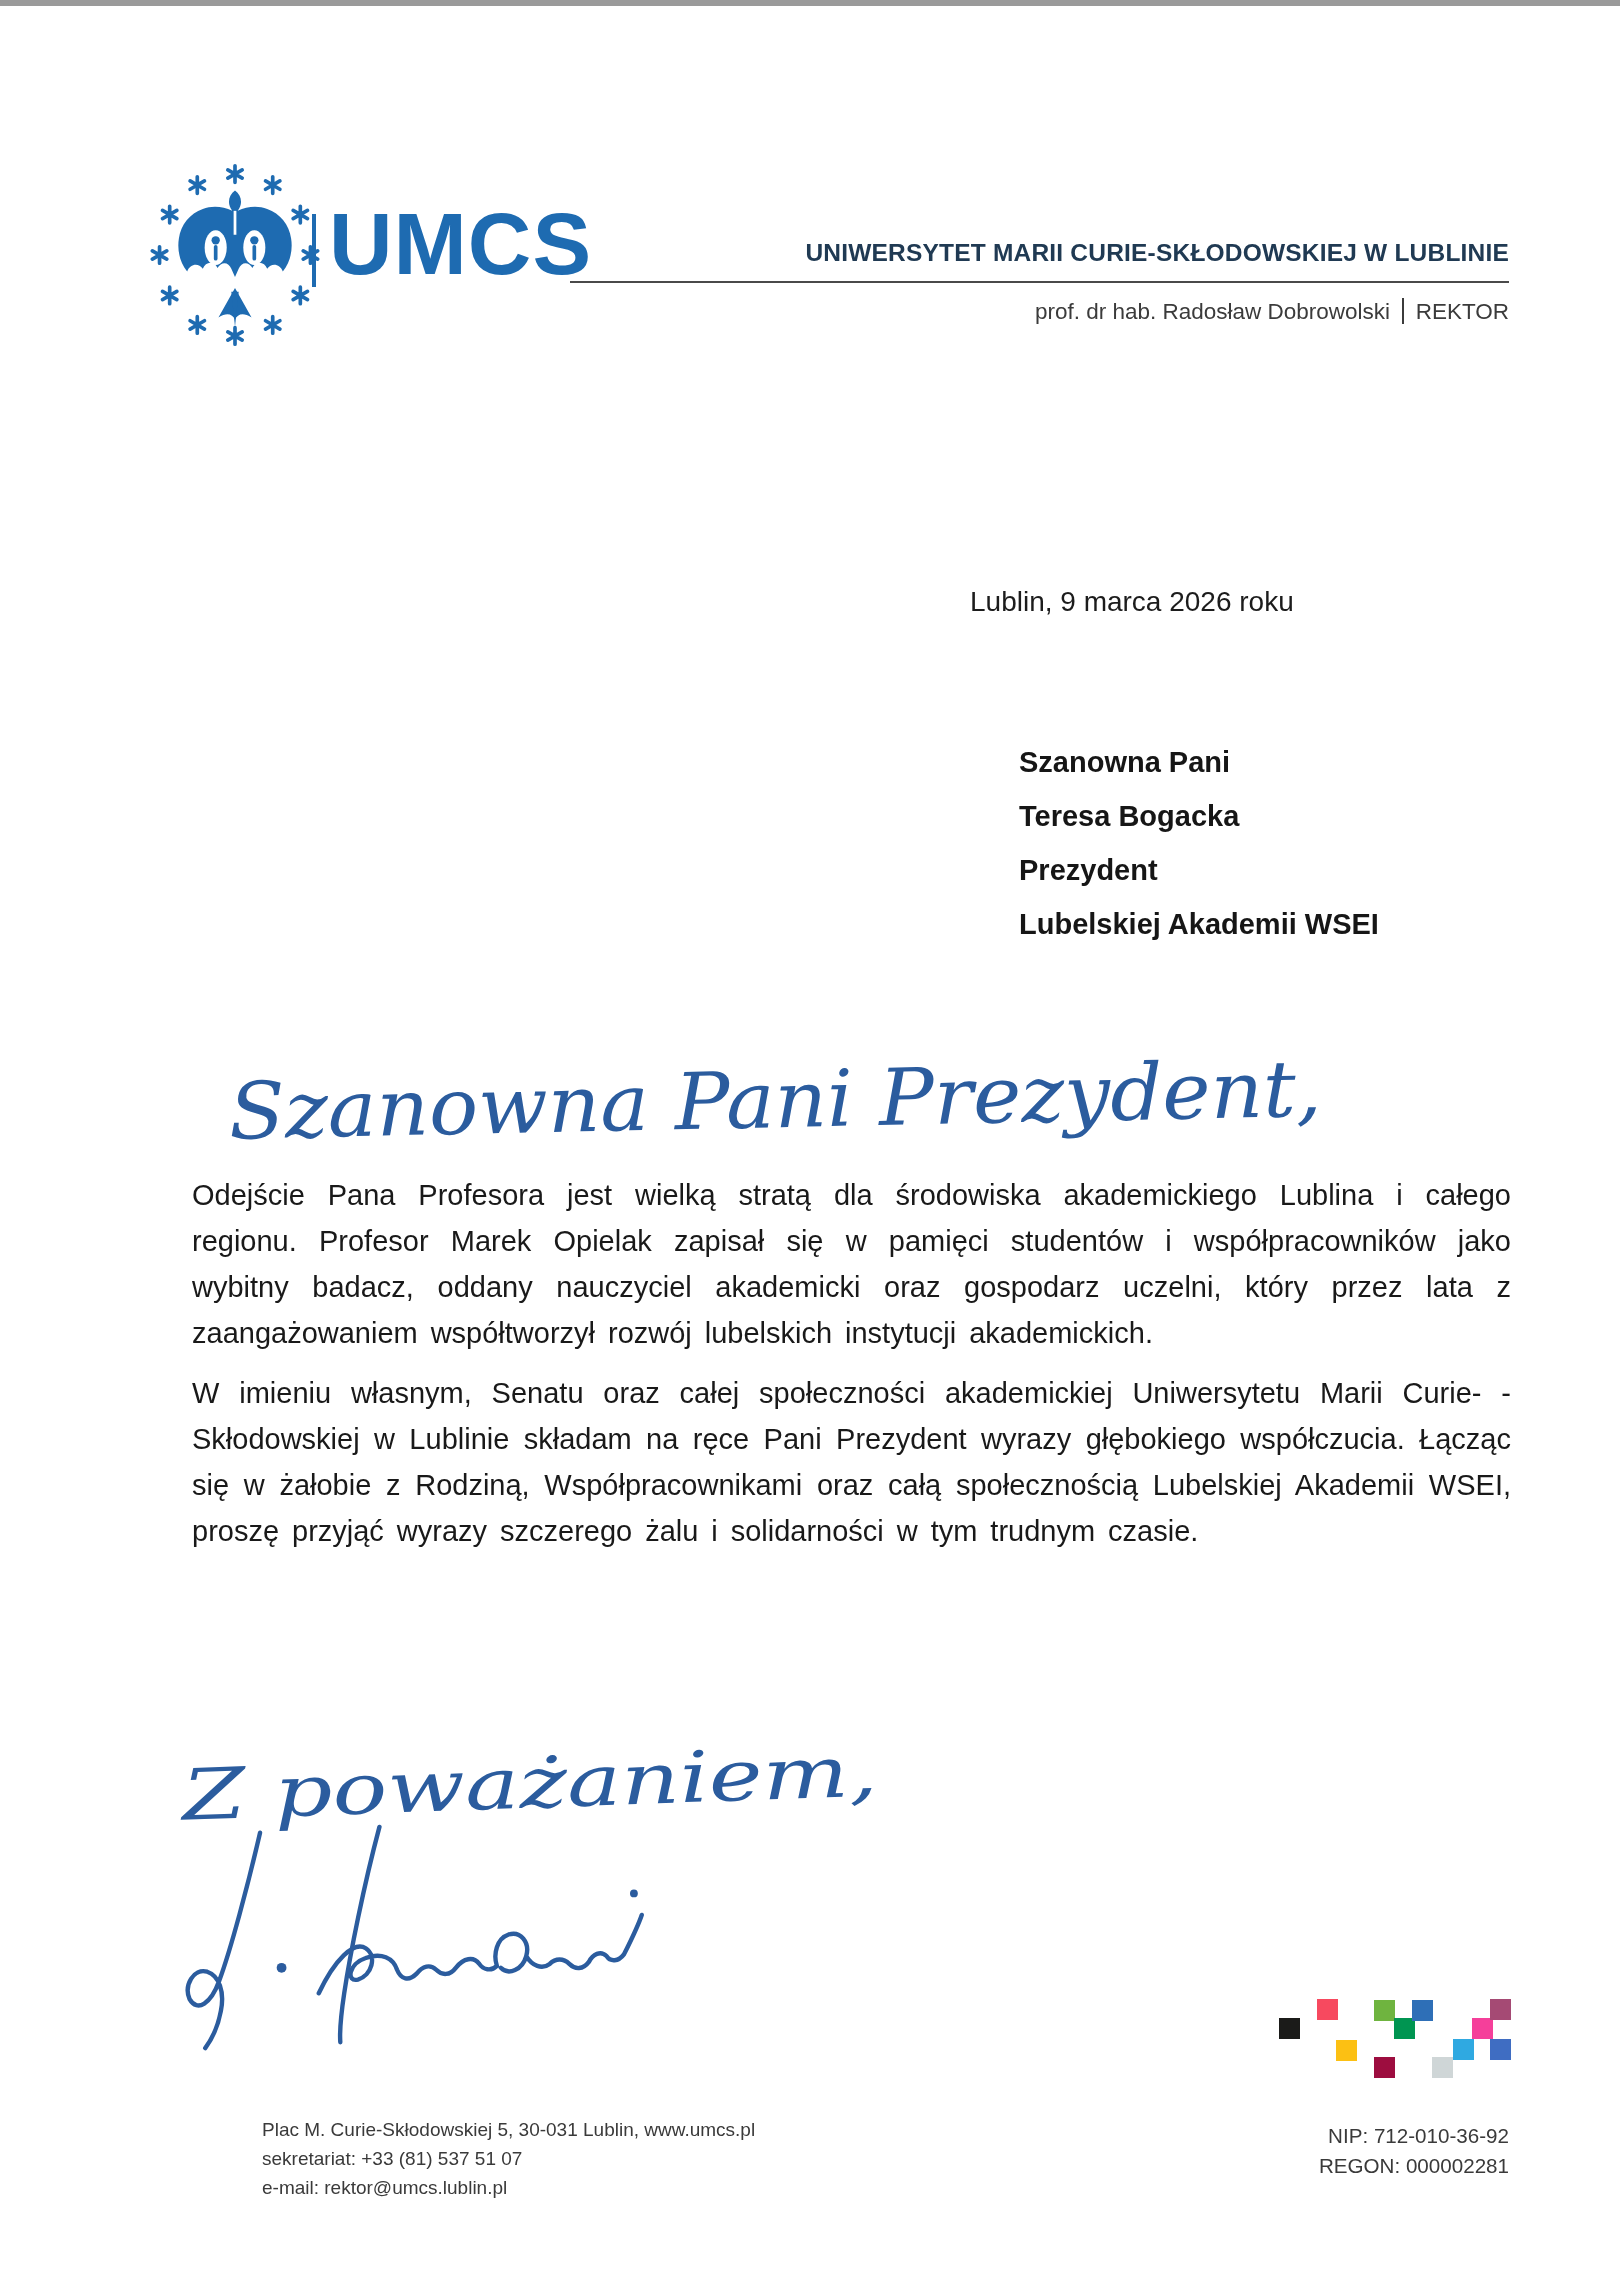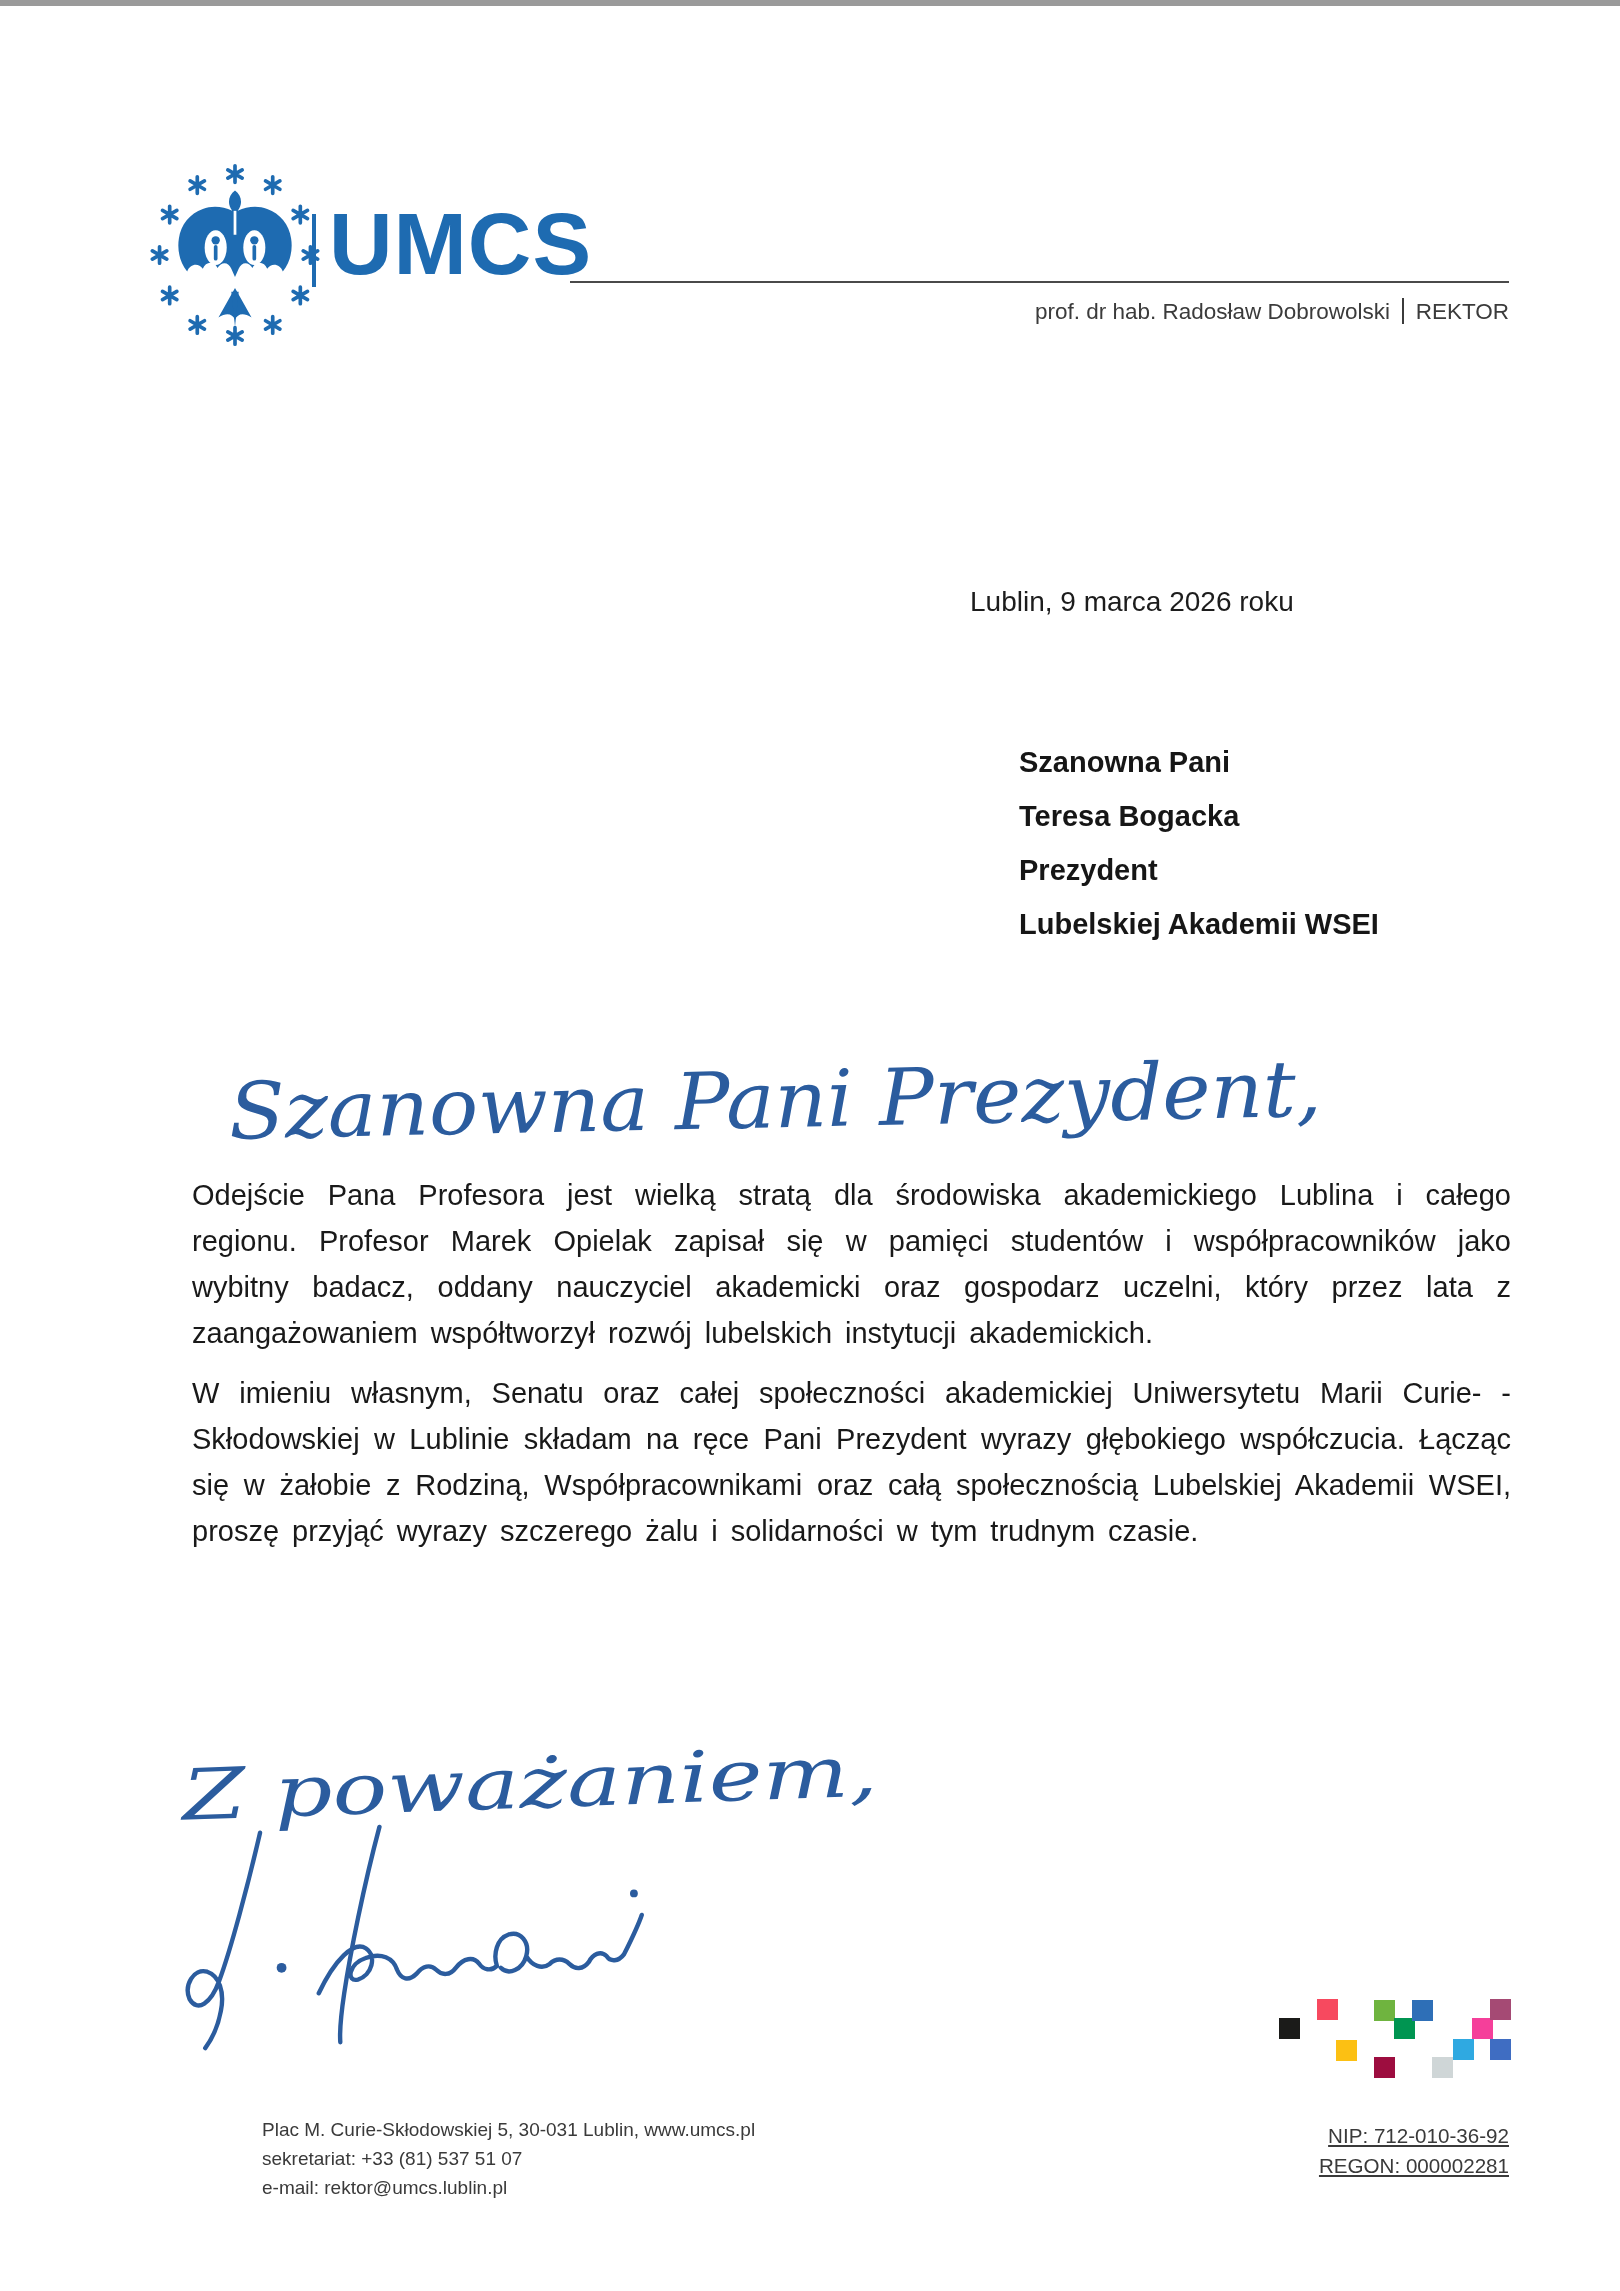--- a/index.html
+++ b/index.html
@@ -57,21 +57,21 @@
   .letter-body{position:absolute;left:192px;top:1166px;width:1319px;}
   .letter-body p{
     font-size:29px;line-height:46px;text-align:justify;word-spacing:4.9px;
     margin-bottom:13.7px;color:var(--body-text);
   }
   .signature-svg{position:absolute;left:162px;top:1815px;width:568px;height:230px;overflow:visible;}
   .signature-svg path{stroke:var(--ink);stroke-width:4.5;fill:none;stroke-linecap:round;stroke-linejoin:round;}
   .signature-svg circle{fill:var(--ink);}
   
   .footer-left{position:absolute;left:262px;top:2109px;font-size:19px;line-height:29px;color:var(--footer-gray);}
-  .footer-right{position:absolute;left:1215px;top:2115px;width:294px;text-align:right;font-size:20.6px;line-height:30px;color:var(--footer-gray);text-decoration:underline;}
+  .footer-right{position:absolute;left:1215px;top:2115px;width:294px;text-align:right;font-size:20.6px;line-height:30px;color:var(--footer-gray);}
   
   .mosaic{position:absolute;left:0;top:0;width:100%;height:100%;pointer-events:none;}
   .mosaic .sq{position:absolute;}
 </style>
 </head>
 <body>
 
 <div class="page">
 
   <svg class="logo-svg" viewBox="0 0 200 200" aria-hidden="true">
@@ -117,20 +117,21 @@
       <rect x="77" y="89" width="4" height="17" rx="2"></rect>
       <circle cx="121" cy="84" r="4.5"></circle>
       <rect x="119" y="89" width="4" height="17" rx="2"></rect>
       <path d="M100 52 v26" stroke="#ffffff" stroke-width="3" fill="none"></path>
     </g>
   </svg>
 
   <div class="logo-divider"></div>
   <div class="logotype">UMCS</div>
   <div class="head-rule"></div>
+  <div class="univ-name">UNIWERSYTET MARII CURIE-SKŁODOWSKIEJ W LUBLINIE</div>
   <div class="sender-line">
     <span>prof. dr hab. Radosław Dobrowolski</span><span class="pipe"></span><span>REKTOR</span>
   </div>
 
   <div class="dateline">Lublin, 9 marca 2026 roku</div>
 
   <div class="recipient">
 
       <div class="recipient-line">Szanowna Pani</div>
 

